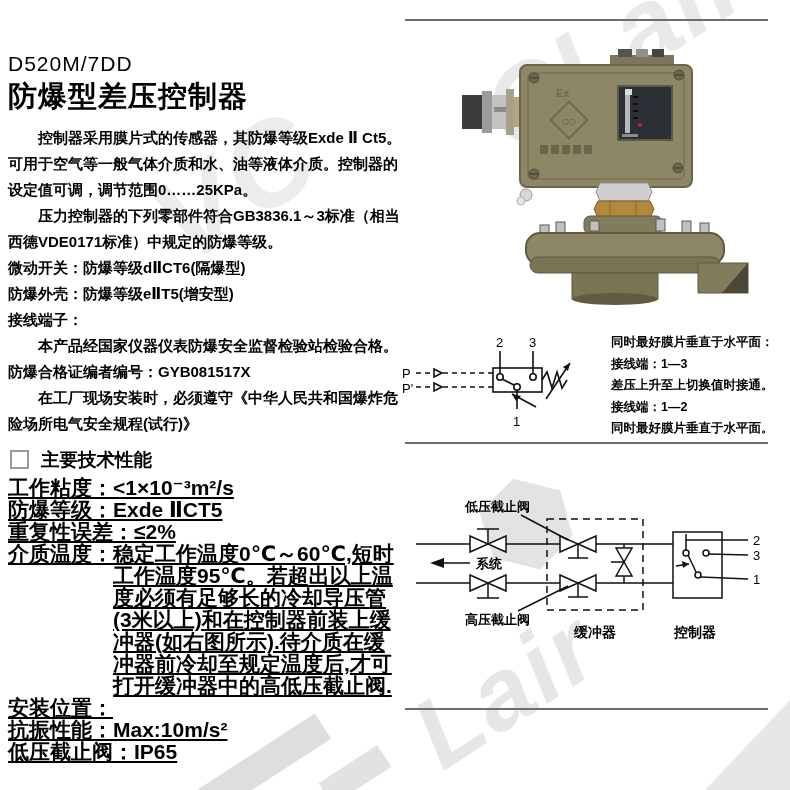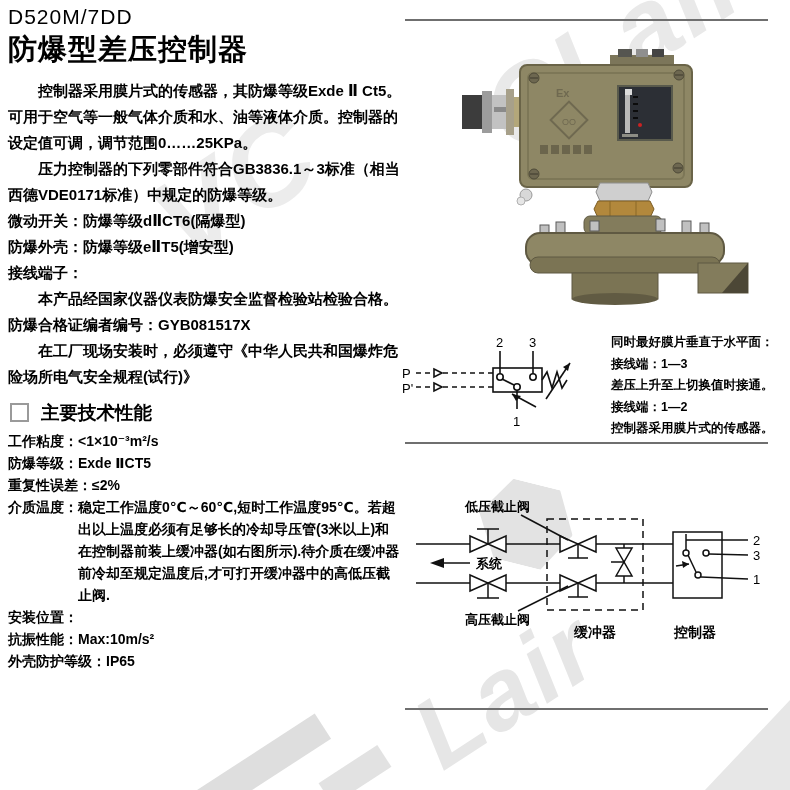--- a/index.html
+++ b/index.html
@@ -13,28 +13,28 @@
   .wm-bottom{left:408px;top:632px;font-size:100px;color:#e6e6e6;}
   .wm-shape{position:absolute;z-index:0;background:#e3e3e3;pointer-events:none;}
   .wm-hex{left:478px;top:483px;width:96px;height:82px;transform:rotate(14deg);
           clip-path:polygon(26% 0,76% 0,100% 50%,76% 100%,26% 100%,0 50%);}
   .wm-bar1{left:185px;top:752px;width:150px;height:30px;transform:rotate(-33deg);background:#dedede;}
   .wm-bar2{left:320px;top:762px;width:70px;height:26px;transform:rotate(-33deg);background:#e2e2e2;}
   .wm-corner{left:705px;top:700px;width:85px;height:90px;background:#e7e7e7;
              clip-path:polygon(100% 0,100% 100%,0 100%);}
   
   .left-col{position:absolute;left:8px;top:5px;width:394px;z-index:1;}
-  .model{font-size:21px;font-weight:500;letter-spacing:1px;}
+  .model{font-size:21px;font-weight:500;letter-spacing:1px;margin-top:47px;}
   .doc-title{font-size:29px;font-weight:800;margin:1px 0 8px 0;letter-spacing:1px;}
   .para{font-size:15px;font-weight:700;line-height:26px;}
   .indent{text-indent:2em;}
   .section-header{display:flex;align-items:center;margin:10px 0 5px 0;}
   .checkbox{width:15px;height:15px;border:2px solid #9a9a9a;margin:0 12px 0 2px;flex:none;}
   .section-title{font-size:18.5px;font-weight:800;}
-  .spec{display:flex;font-size:14px;font-weight:700;line-height:22px;}
+  .spec{display:flex;font-size:21px;font-weight:700;line-height:22px;text-decoration:underline;}
   .spec-label{white-space:nowrap;}
   .spec-value{flex:1;white-space:pre-line;}
   
   .hr{position:absolute;left:405px;width:363px;height:2px;background:#6f6f6f;z-index:1;}
   .hr-top{top:19px;} .hr-mid{top:442px;} .hr-bottom{top:708px;}
   .photo{position:absolute;left:460px;top:45px;z-index:1;}
   .sw-svg{position:absolute;left:400px;top:333px;z-index:1;}
   .sw-notes{position:absolute;left:611px;top:332px;width:178px;z-index:1;
             font-size:12.5px;font-weight:700;line-height:21.5px;}
   .pipe-svg{position:absolute;left:408px;top:478px;z-index:1;}
@@ -91,21 +91,21 @@
         <span class="spec-value">稳定工作温度0℃～60℃,短时工作温度95℃。若超出以上温度必须有足够长的冷却导压管(3米以上)和在控制器前装上缓冲器(如右图所示).待介质在缓冲器前冷却至规定温度后,才可打开缓冲器中的高低压截止阀.</span>
       </div>
       <div class="spec">
         <span class="spec-label">安装位置：</span>
       </div>
       <div class="spec">
         <span class="spec-label">抗振性能：</span>
         <span class="spec-value">Max:10m/s²</span>
       </div>
       <div class="spec">
-        <span class="spec-label">外壳防护等级：</span>
+        <span class="spec-label">低压截止阀：</span>
         <span class="spec-value">IP65</span>
       </div>
     </div>
   </div>
 
   <div class="hr hr-top"></div>
   <div class="hr hr-mid"></div>
   <div class="hr hr-bottom"></div>
 
   <svg class="photo" width="310" height="262" viewBox="0 0 310 262">
@@ -219,21 +219,21 @@
     <text x="96" y="14" class="dnum">2</text>
     <text x="129" y="14" class="dnum">3</text>
     <text x="113" y="93" class="dnum">1</text>
   </svg>
 
   <div class="sw-notes">
     <div>同时最好膜片垂直于水平面：</div>
     <div>接线端：1—3</div>
     <div>差压上升至上切换值时接通。</div>
     <div>接线端：1—2</div>
-    <div>控制器采用膜片式的传感器。</div>
+    <div>同时最好膜片垂直于水平面。</div>
   </div>
 
   <svg class="pipe-svg" width="372" height="226" viewBox="0 0 372 226">
     <g stroke="#111" stroke-width="1.5" fill="none">
 
       <line x1="8" y1="66" x2="265" y2="66"></line>
       <line x1="8" y1="105" x2="265" y2="105"></line>
 
       <polygon points="62,58 80,66 62,74" fill="#fff"></polygon>
       <polygon points="98,58 80,66 98,74" fill="#fff"></polygon>

